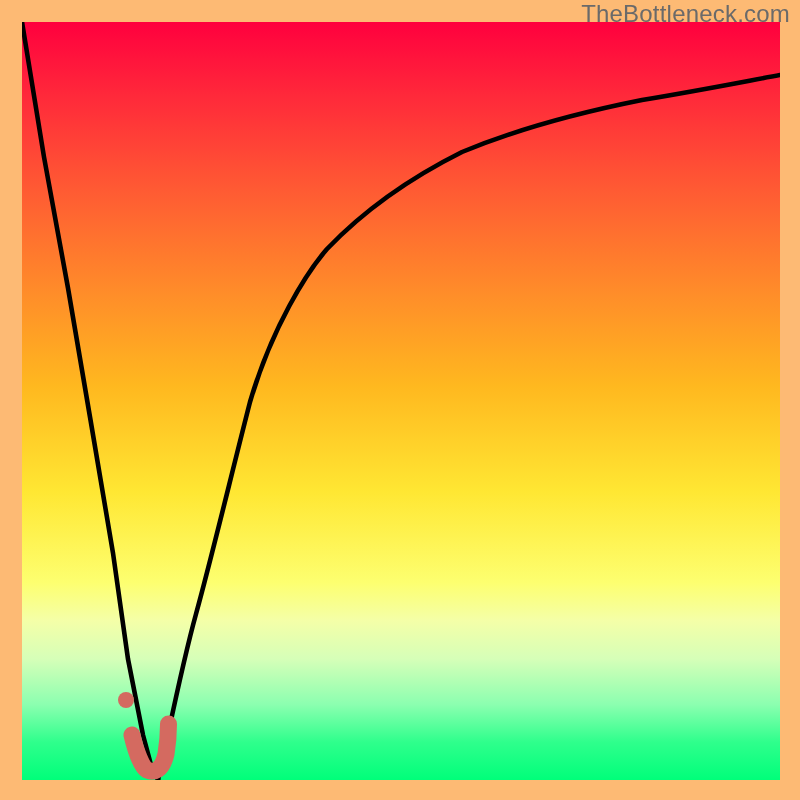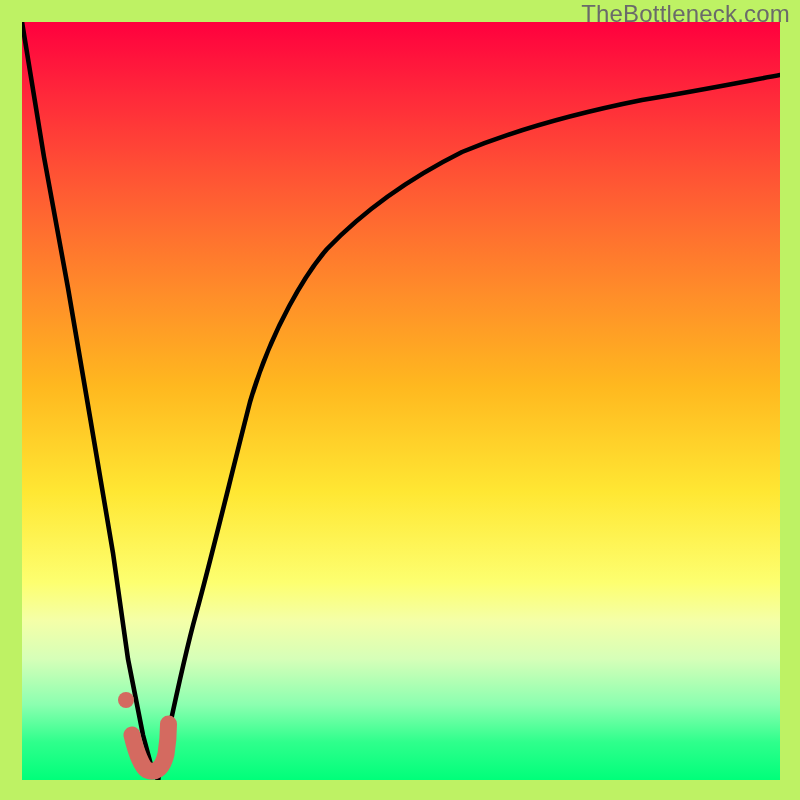--- a/index.html
+++ b/index.html
@@ -8,21 +8,21 @@
     width: 800px;
     height: 800px;
     overflow: hidden;
     background: #000;
     font-family: Arial, Helvetica, sans-serif;
   }
   .chart-frame {
     position: relative;
     width: 800px;
     height: 800px;
-    background: #bef264;
+    background: #fdba74;
   }
   .plot-area {
     position: absolute;
     left: 22px;
     top: 22px;
     width: 758px;
     height: 758px;
     overflow: hidden;
   }
   .gradient-bg {

